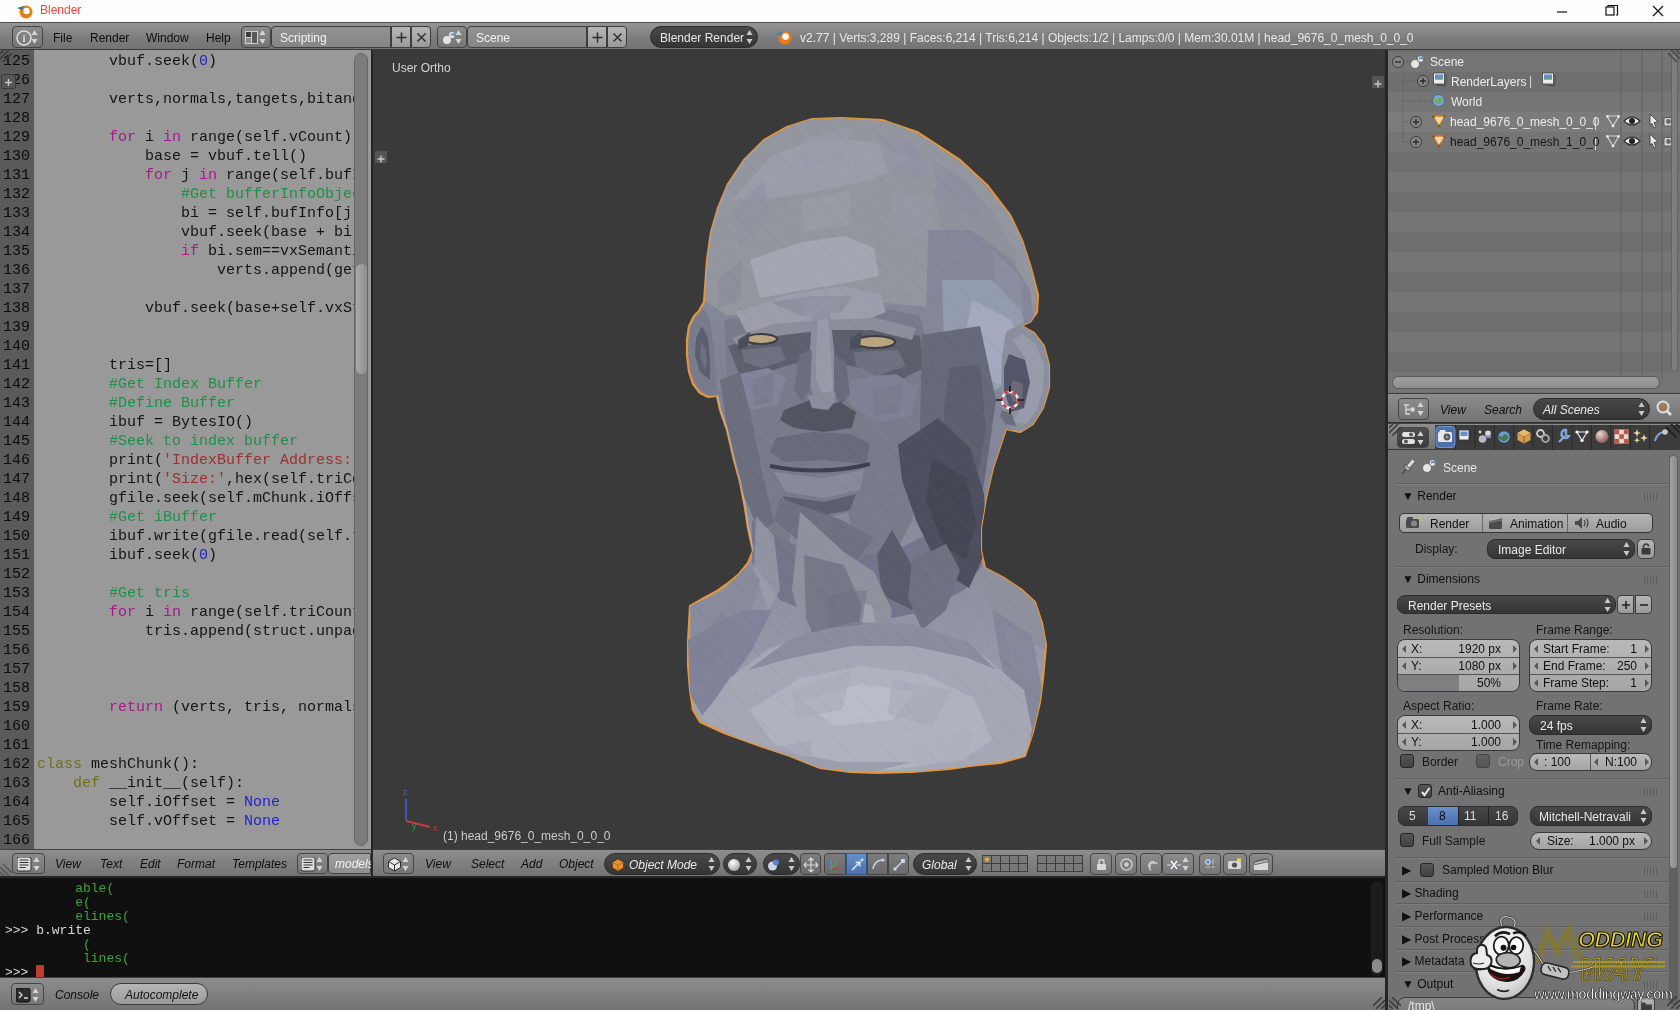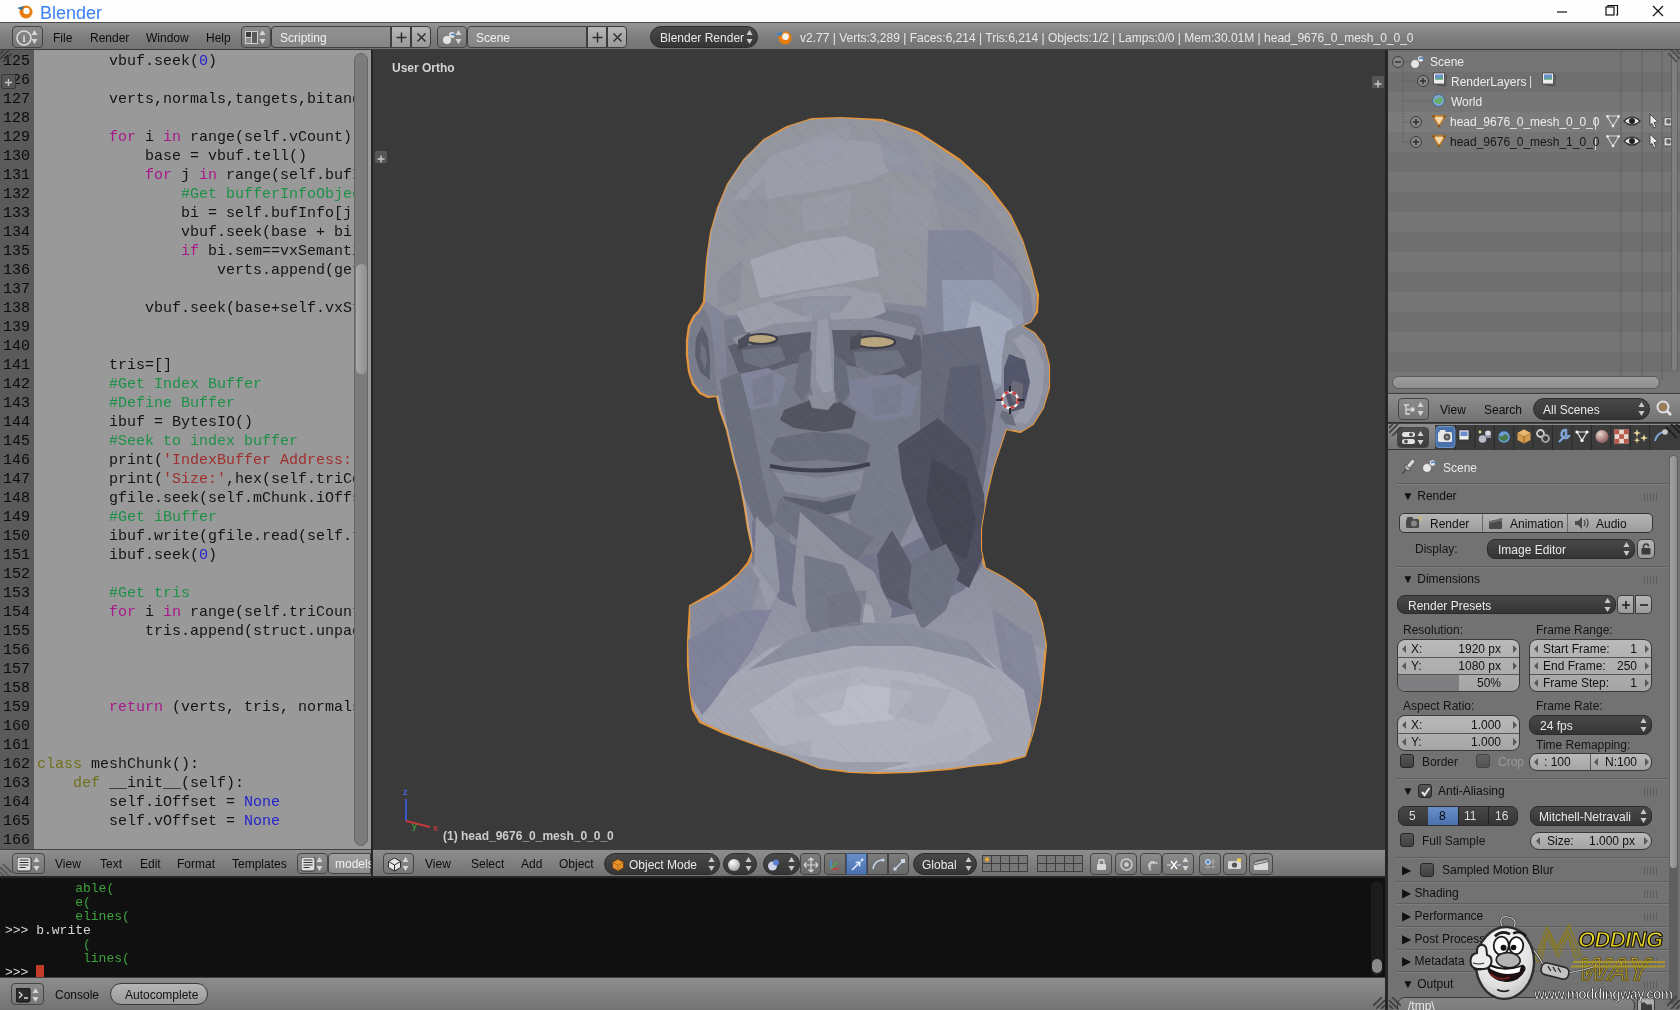--- a/index.html
+++ b/index.html
@@ -1,21 +1,21 @@
 <!DOCTYPE html>
 <html><head>
 <meta charset="utf-8">
 <style>
 html,body{margin:0;padding:0;background:#000;}
 #root{position:relative;width:1680px;height:1010px;overflow:hidden;
   font-family:"Liberation Sans",sans-serif;-webkit-font-smoothing:antialiased;}
 .abs{position:absolute;}
 
 #titlebar{left:0;top:0;width:1680px;height:22px;background:#fefefe;}
-#titlebar .tname{left:40px;top:3px;font-size:18px;color:#3b82f6;}
+#titlebar .tname{left:40px;top:3px;font-size:12px;color:#ef4444;}
 
 #menubar{left:0;top:22px;width:1680px;height:28px;
  background:linear-gradient(#959595,#7d7d7d 55%,#747474);
  border-top:1px solid #4c4c4c;border-bottom:1px solid #3a3a3a;box-sizing:border-box;}
 .menutxt{font-size:12px;color:#0d0d0d;top:8px;text-align:center;}
 .wht{color:#e9e9e9;}
 
 .iconbtn{box-sizing:border-box;border:1px solid #454545;border-radius:4px;
  background:linear-gradient(#8b8b8b,#767676);}
 .lightbtn{box-sizing:border-box;border:1px solid #3c3c3c;border-radius:4px;
@@ -26,27 +26,27 @@
 
 #texted{left:0;top:50px;width:371px;height:799px;background:#999999;overflow:hidden;}
 #gutter{left:0;top:0;width:34px;height:799px;background:#5a5a5a;}
 pre{margin:0;font-family:"Liberation Mono",monospace;font-size:15px;line-height:19px;}
 #lnums{position:absolute;left:3px;top:2px;color:#0b0b0b;}
 #code{position:absolute;left:37px;top:2px;color:#141414;width:320px;overflow:hidden;}
 .kw{color:#a8188c;} .kc{color:#70701a;} .cm{color:#1e9148;} .st{color:#a03030;} .nu{color:#2424cc;}
 #tescroll{left:354px;top:3px;width:14px;height:793px;background:#7c7c7c;border-radius:7px;border:1px solid #666;box-sizing:border-box;}
 #tethumb{left:356px;top:214px;width:11px;height:110px;background:linear-gradient(90deg,#a8a8a8,#909090);border-radius:6px;}
 
-.hdrband{background:linear-gradient(#8d8d8d,#737373);border-top:1px solid #404040;border-bottom:1px solid #383838;box-sizing:border-box;}
+.hdrband{background:linear-gradient(#8d8d8d,#737373);border-top:1px solid #404040;border-bottom:1px solid #383838;box-sizing:border-box;font-style:italic;}
 
 #console{left:0;top:877px;width:1385px;height:100px;background:#101010;}
 #console pre{font-size:13px;line-height:14px;color:#d8d8d8;}
 .grn{color:#3da23d;}
 
-#vp{left:372px;top:50px;width:1013px;height:799px;background:#3a3a3b;overflow:hidden;font-weight:bold;}
+#vp{left:372px;top:50px;width:1013px;height:799px;background:#3a3a3b;overflow:hidden;}
 
 #outliner{left:1388px;top:50px;width:292px;height:343px;background:repeating-linear-gradient(#757575 0 20px,#6f6f6f 20px 40px);background-position:0 2px;overflow:hidden;}
 .orow{position:absolute;left:0;width:292px;height:20px;}
 .otxt{position:absolute;top:3px;font-size:12px;color:#ededed;}
 #outhdr{left:1388px;top:393px;width:292px;height:30px;}
 #props{left:1388px;top:423px;width:292px;height:587px;background:#727272;overflow:hidden;}
 .sep{position:absolute;left:0px;width:278px;height:1px;background:#5e5e5e;box-shadow:0 1px 0 #7d7d7d;}
 .phead{position:absolute;left:14px;font-size:12px;color:#101010;}
 .plabel{position:absolute;font-size:12px;color:#151515;}
 .numfld{position:absolute;box-sizing:border-box;height:17px;border:1px solid #3a3a3a;

